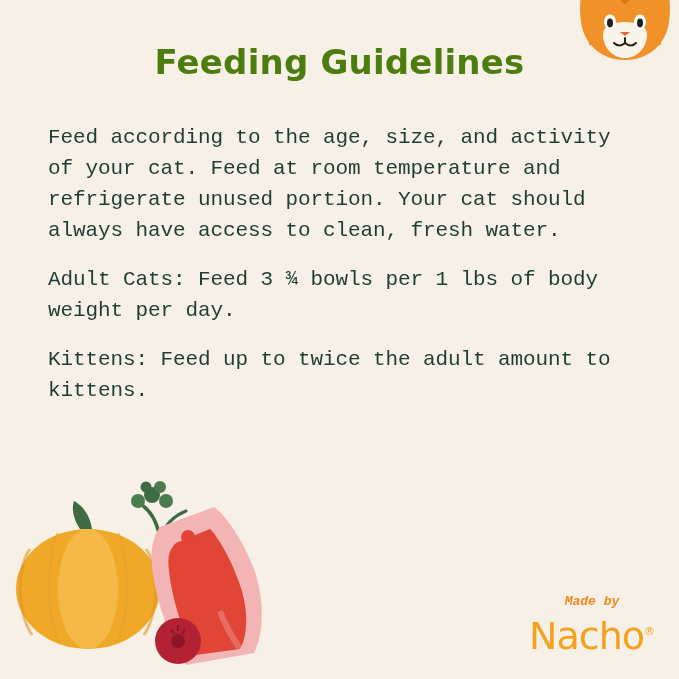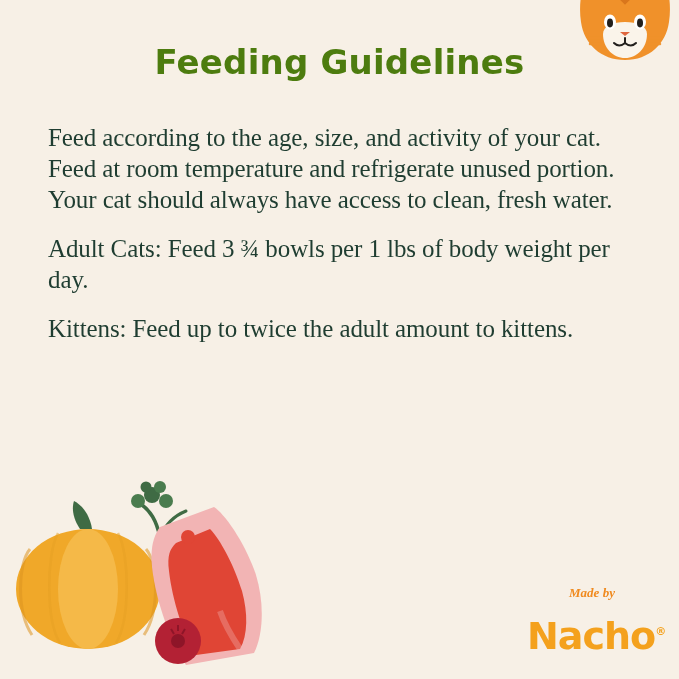--- a/index.html
+++ b/index.html
@@ -49,22 +49,22 @@
 
   
   .body-copy {
     position: absolute;
     top: 122px;
     left: 48px;
     width: 584px;
   }
 
   .body-copy p {
-    font-family: Liberation Serif, serif;
-    font-size: 25px;
+    font-family: Liberation Mono, monospace;
+    font-size: 21px;
     line-height: 31px;
     color: #1f3d31;
     margin-bottom: 18px;
     letter-spacing: -0.1px;
   }
 
   .body-copy p:last-child { margin-bottom: 8px; }
 
   
   .illustration {
@@ -80,32 +80,32 @@
     position: absolute;
     right: 22px;
     bottom: 24px;
     width: 130px;
     text-align: center;
     line-height: 1;
   }
 
   .brand-madeby {
     display: block;
-    font-family: Liberation Serif, serif;
+    font-family: Liberation Mono, monospace;
     font-style: italic;
     font-weight: bold;
     font-size: 13px;
     color: #f08a1e;
-    margin-bottom: 18px;
+    margin-bottom: 9px;
   }
 
   .brand-name {
     display: block;
     font-family: "DejaVu Sans", sans-serif;
-    font-weight: bold;
+    font-weight: normal;
     font-size: 38px;
     letter-spacing: -1px;
     color: #f4a11d;
   }
 
   .brand-name .reg {
     font-size: 11px;
     vertical-align: super;
     letter-spacing: 0;
   }

